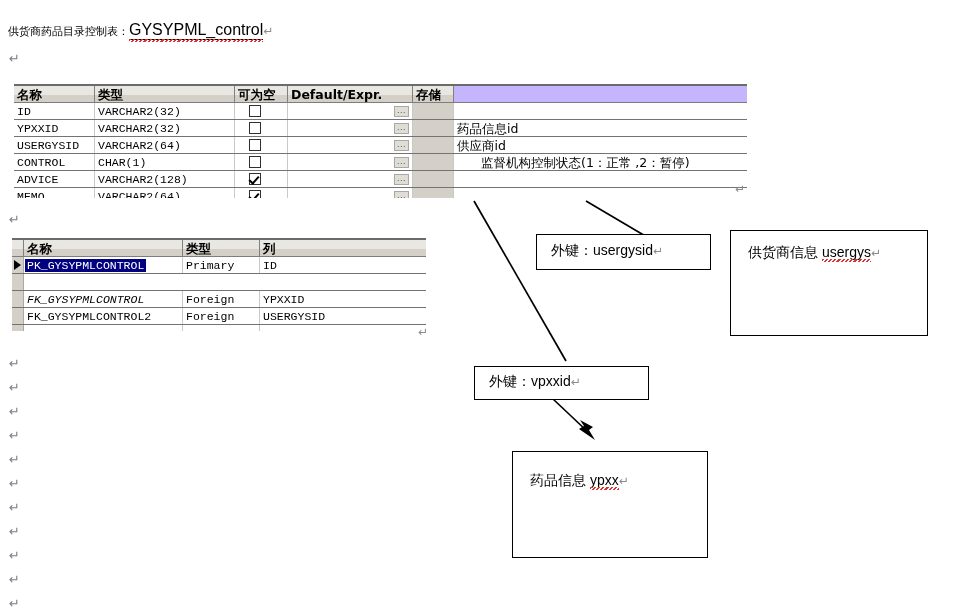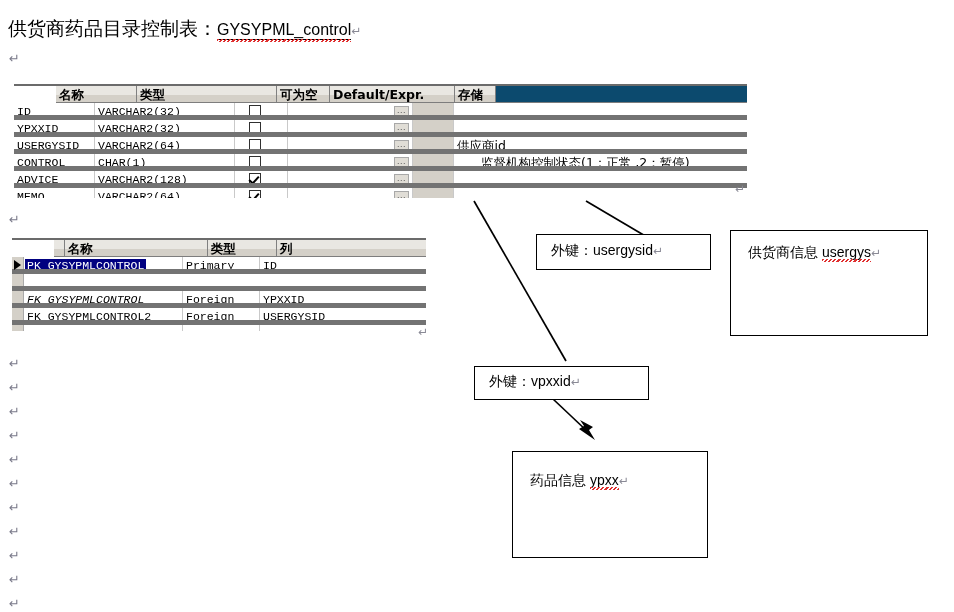--- a/index.html
+++ b/index.html
@@ -20,21 +20,21 @@
   #title-line {
     position: absolute;
     left: 8px;
     top: 18px;
     font-size: 16.5px;
     line-height: 22px;
     white-space: nowrap;
   }
   #title-line .cn {
     font-family: Liberation Serif, serif;
-    font-size: 19px;
+    font-size: 11px;
   }
   #title-line .en {
     font-family: "Liberation Sans", sans-serif;
     font-size: 16px;
     border-bottom: 1px solid #000;
     padding-bottom: 1px;
     position: relative;
   }
   #title-line .en::after{
     content:"";
@@ -66,43 +66,42 @@
     background: #ffffff;
     box-sizing: border-box;
     border-top: 2px solid #6b6b6b;
     font-family: "Liberation Mono", monospace;
     font-size: 11.5px;
     overflow: hidden;
   }
   .grid .hdr {
     display: flex;
     height: 17px;
-    background: #0c4a6e;
+    background: #c4b5fd;
     box-sizing: border-box;
     border-bottom: 1px solid #7d7d7d;
-    margin-left: 42px;
   }
   .grid .hdr .hc {
     box-sizing: border-box;
     border-right: 1px solid #808080;
     padding: 1px 0 0 3px;
     font-family: "DejaVu Sans", sans-serif;
     font-size: 12.5px;
     font-weight: 600;
     color: #000;
     line-height: 15px;
     white-space: nowrap;
     overflow: hidden;
     background: linear-gradient(#e9e7e2 0 55%, #d4d0c8 55% 100%);
   }
   .grid .row {
     display: flex;
     height: 17px;
     box-sizing: border-box;
-    border-bottom: 5px solid #737373;
+    border-bottom: 1px solid #737373;
   }
   .grid .row .c {
     box-sizing: border-box;
     padding: 1px 0 0 3px;
     line-height: 15px;
     white-space: nowrap;
     overflow: hidden;
     position: relative;
     background: #fff;
   }
@@ -258,20 +257,21 @@
   <div class="row">
     <div class="c sep" style="width:81px;">YPXXID</div>
     <div class="c sep" style="width:140px;">VARCHAR2(32)</div>
     <div class="c sep" style="width:53px;">
         <span class="cbox"></span>
       </div>
     <div class="c sep" style="width:125px;">
         <span class="elbtn">...</span>
       </div>
     <div class="c sep storecell" style="width:41px;"></div>
+    <div class="c cn" style="width:293px;">药品信息id</div>
   </div>
 
   <div class="row">
     <div class="c sep" style="width:81px;">USERGYSID</div>
     <div class="c sep" style="width:140px;">VARCHAR2(64)</div>
     <div class="c sep" style="width:53px;">
         <span class="cbox"></span>
       </div>
     <div class="c sep" style="width:125px;">
         <span class="elbtn">...</span>

